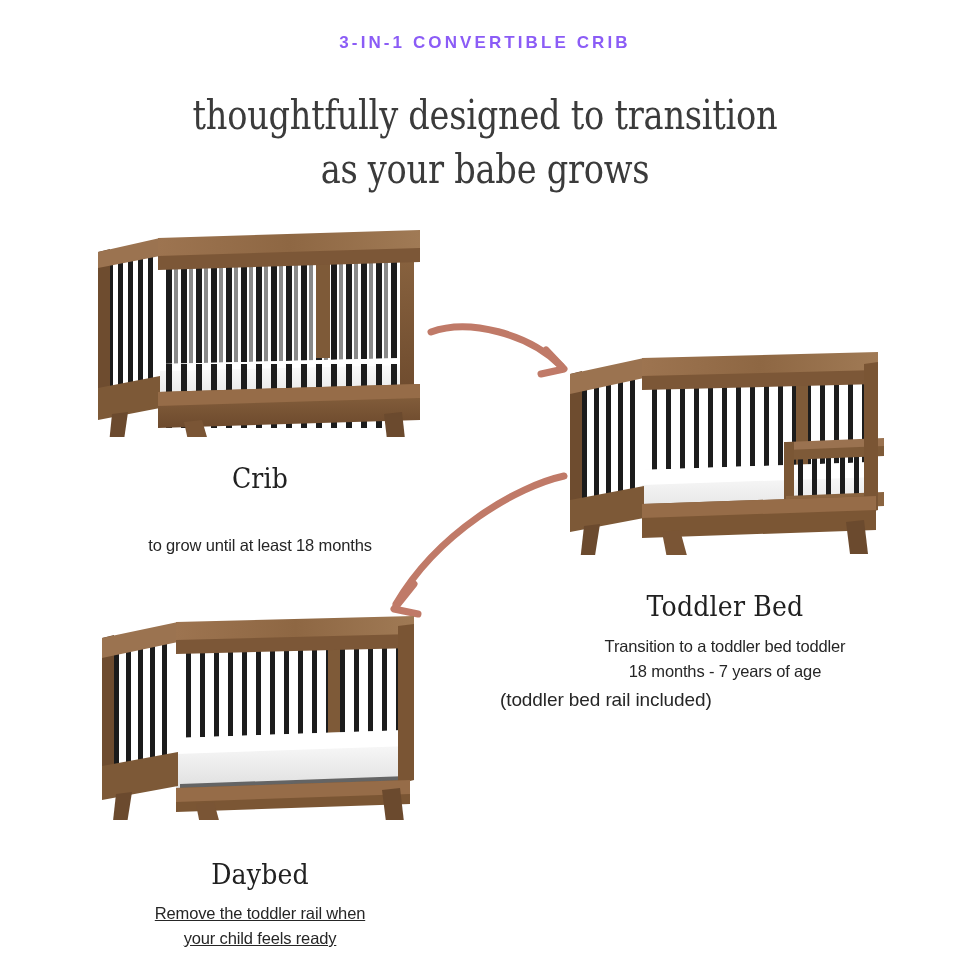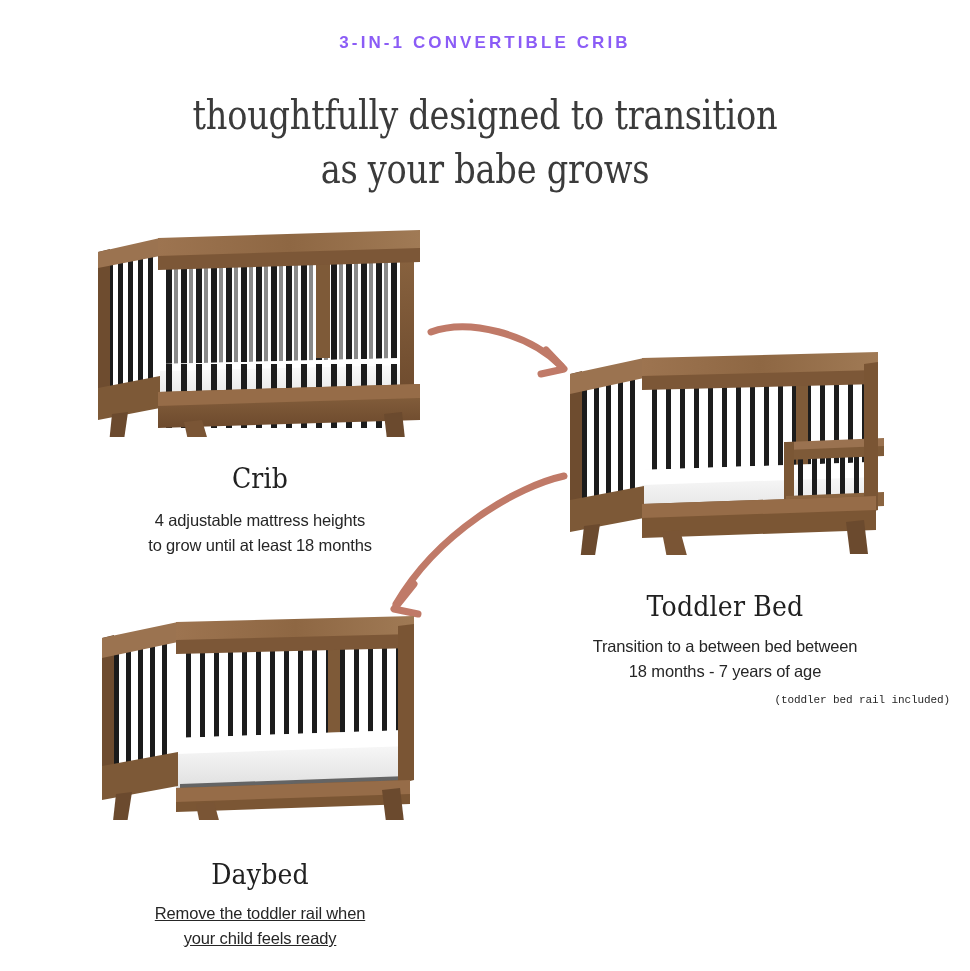--- a/index.html
+++ b/index.html
@@ -62,23 +62,23 @@
     text-align:center;
     font-family:"Liberation Sans", sans-serif;
     font-size:16.5px;
     font-weight:400;
     line-height:25px;
     color:#262626;
     letter-spacing:-0.15px;
   }
   .cap-sub {
     position:absolute;
-    text-align:right;
-    font-family:Liberation Mono, monospace;
-    font-size:11px;
+    text-align:left;
+    font-family:Liberation Sans, sans-serif;
+    font-size:19px;
     font-weight:400;
     line-height:24px;
     color:#262626;
     letter-spacing:-0.1px;
   }
 
   #crib-title   { top:462px; left:35px;  width:450px; }
   #crib-body    { top:508px; left:35px;  width:450px; }
   #toddler-title{ top:590px; left:500px; width:450px; }
   #toddler-body { top:634px; left:500px; width:450px; }
@@ -417,27 +417,27 @@
       <polygon points="88,180 322,172 322,186 88,194" fill="#966c48"></polygon>
 
       <polygon points="28,186 44,184 38,222 24,222" fill="#6b4a2e"></polygon>
       <polygon points="108,196 126,194 138,238 116,238" fill="#7a5535"></polygon>
       <polygon points="294,182 312,180 316,214 298,214" fill="#6b4a2e"></polygon>
     </svg>
   </div>
 
   <div class="cap-title" id="crib-title">Crib</div>
   <div class="cap-body" id="crib-body">
-    <span>4 adjustable mattress heights</span><br>
+    <br>
     <span>to grow until at least 18 months</span>
   </div>
 
   <div class="cap-title" id="toddler-title">Toddler Bed</div>
   <div class="cap-body" id="toddler-body">
-    <span>Transition to a between bed between</span><br>
+    <span>Transition to a toddler bed toddler</span><br>
     <span>18 months - 7 years of age</span>
   </div>
   <div class="cap-sub" id="toddler-sub">(toddler bed rail included)</div>
 
   <div class="cap-title" id="daybed-title">Daybed</div>
   <div class="cap-body" id="daybed-body">
     <span>Remove the toddler rail when</span><br>
     <span>your child feels ready</span>
   </div>
 

